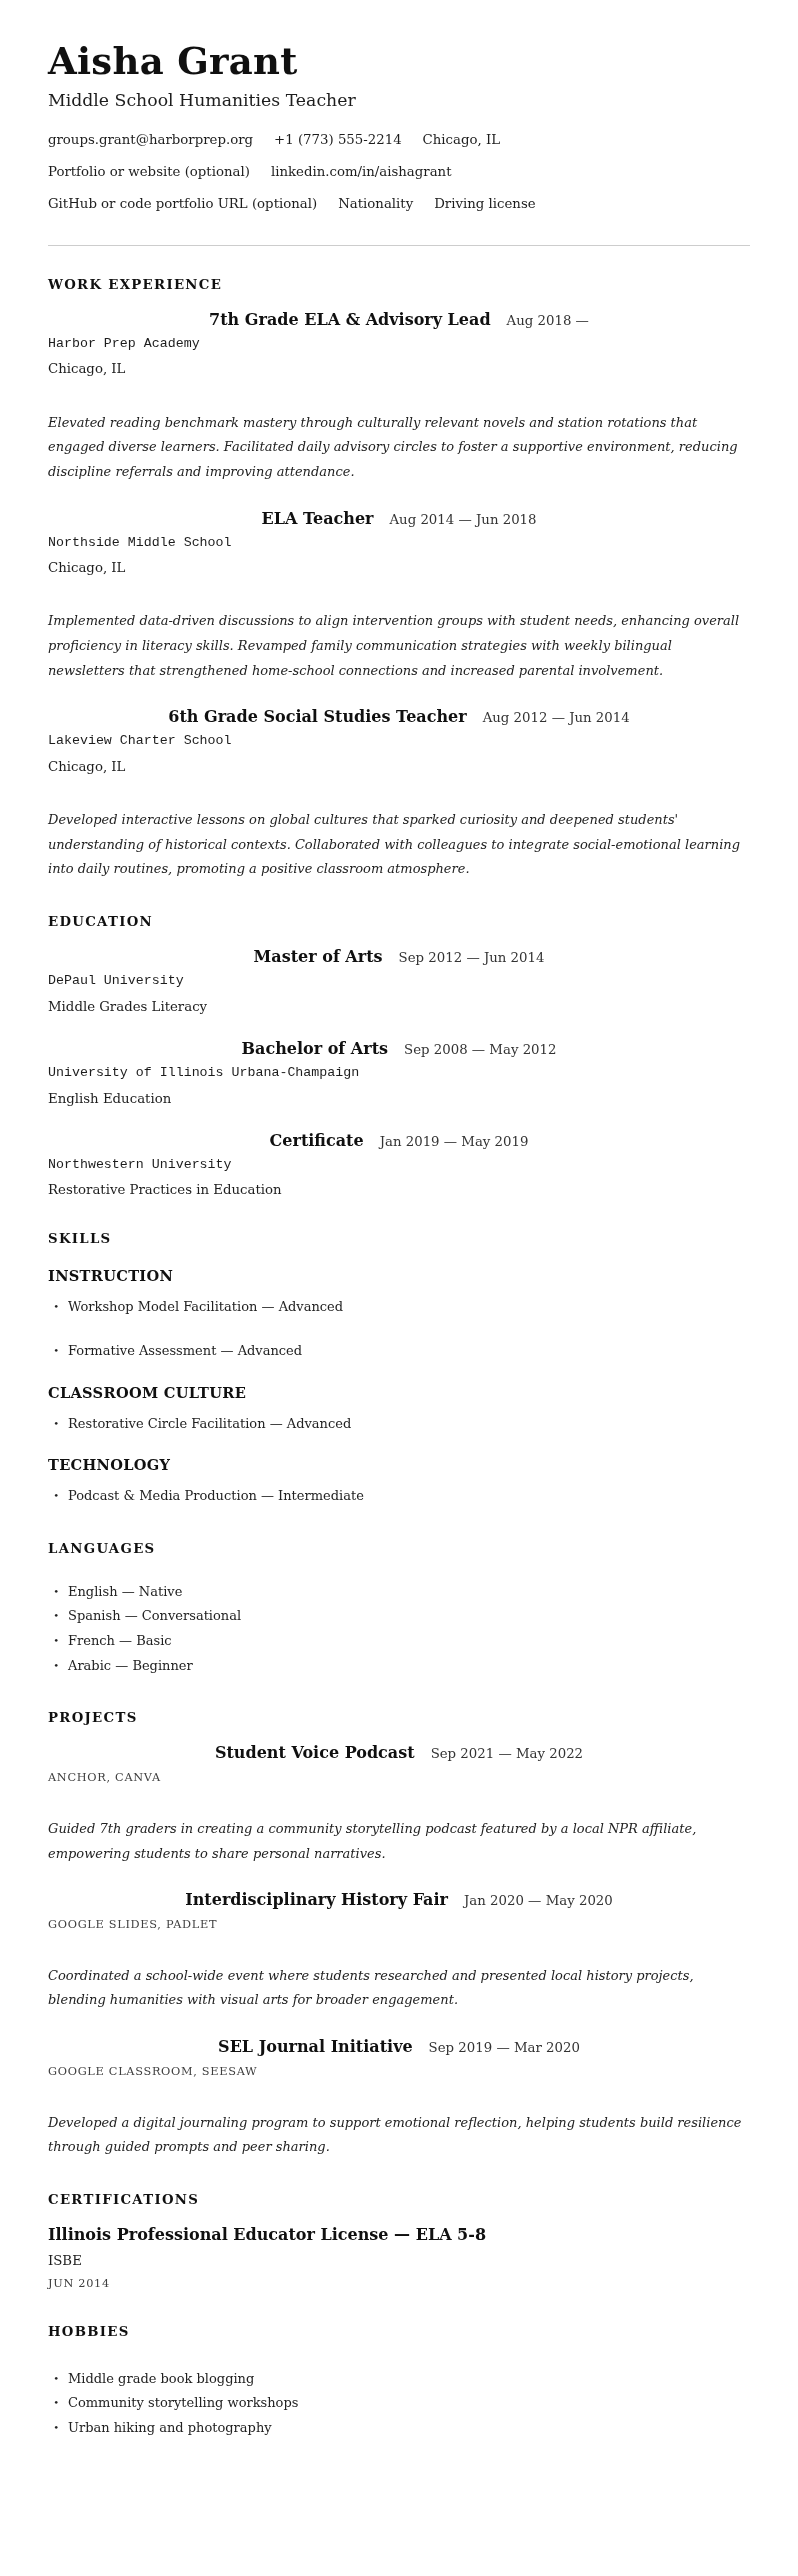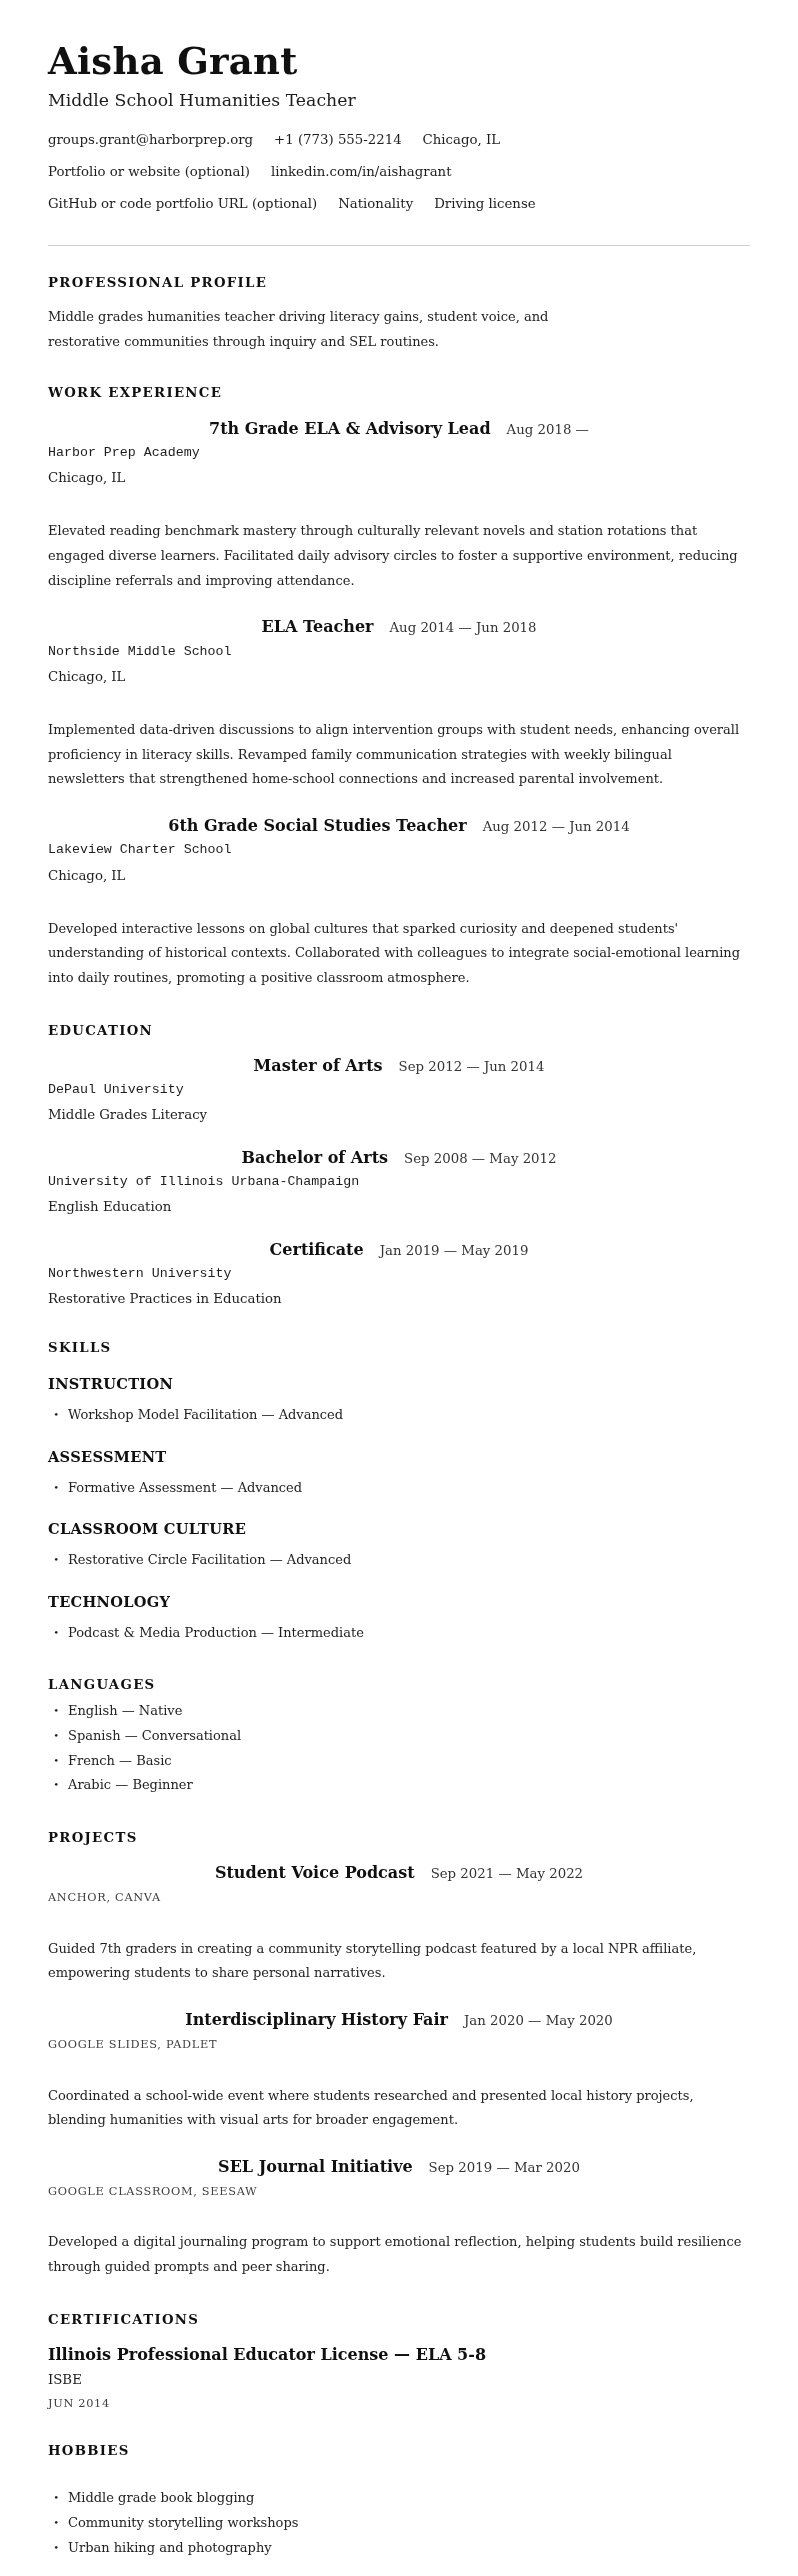--- a/index.html
+++ b/index.html
@@ -18,28 +18,28 @@
   .section-heading.profile{margin-top:29px;}
   .section-heading.work{margin-top:31px;}
   .profile-text{font-size:13px;line-height:24.6px;margin:14.6px 0 0;max-width:552px;color:#222222;}
   .entry{margin-top:24px;}
   .section-heading + .entry{margin-top:17.3px;}
   .entry-head{display:flex;justify-content:center;align-items:baseline;}
   .entry-title{font-size:16px;font-weight:700;line-height:20px;margin:0;color:#101010;}
   .entry-date{font-size:13.3px;color:#333333;white-space:nowrap;margin-left:16px;}
   .entry-company{font-size:13.3px;line-height:17.3px;margin-top:5.3px;font-family:Liberation Mono, monospace;}
   .entry-location{font-size:13.3px;line-height:17.3px;margin-top:8px;}
-  .entry-desc{font-size:13px;line-height:24.6px;margin:33px 0 0;max-width:703px;color:#222222;}
+  .entry-desc{font-size:13px;line-height:24.6px;margin:33px 0 0;max-width:703px;color:#222222;font-style:italic;}
   .entry-desc.project{margin-top:31px;}
   .tools{font-size:11.3px;letter-spacing:0.7px;color:#3f3f3f;line-height:1.3;margin-top:8px;}
   .skill-cat{margin-top:20px;}
   .section-heading + .skill-cat{margin-top:20px;}
   .skill-cat-name{font-size:14.6px;font-weight:700;line-height:18.6px;margin:0;letter-spacing:0.3px;color:#101010;}
   ul.bullets{list-style:none;margin:9.3px 0 0;padding:0;}
-  .section-heading + ul.bullets{margin-top:6px;}
+  .section-heading + ul.bullets{margin-top:23px;}
   ul.bullets li{font-size:13px;line-height:24.6px;padding-left:20px;position:relative;color:#222222;}
   ul.bullets li::before{content:"\2022";position:absolute;left:5.3px;top:0;font-size:10px;line-height:24.6px;color:#222222;}
   ul.bullets.hobbies{margin-top:27px;}
   .cert-issuer{font-size:13.3px;line-height:17.3px;margin-top:6.7px;}
   .cert-date{font-size:11.3px;letter-spacing:0.7px;color:#3f3f3f;margin-top:8px;line-height:1.3;}
 </style>
 </head>
 <body>
 
 <div class="page">
@@ -59,24 +59,20 @@
     </div>
     <div class="contact-row">
       <span>GitHub or code portfolio URL (optional)</span>
       <span>Nationality</span>
       <span>Driving license</span>
     </div>
   </header>
 
   <hr class="divider">
 
-  <section>
-    <h2 class="section-heading profile">PROFESSIONAL PROFILE</h2>
-    <p class="profile-text">Middle grades humanities teacher driving literacy gains, student voice, and restorative communities through inquiry and SEL routines.</p>
-  </section>
 
   <section>
     <h2 class="section-heading work">WORK EXPERIENCE</h2>
 
     <article class="entry">
       <div class="entry-head">
         <h3 class="entry-title">7th Grade ELA &amp; Advisory Lead</h3>
         <span class="entry-date">Aug 2018 —</span>
       </div>
       <div class="entry-company">Harbor Prep Academy</div>
@@ -140,21 +136,20 @@
     <h2 class="section-heading">SKILLS</h2>
 
     <div class="skill-cat">
       <h3 class="skill-cat-name">INSTRUCTION</h3>
       <ul class="bullets">
         <li>Workshop Model Facilitation — Advanced</li>
       </ul>
     </div>
 
     <div class="skill-cat">
-      <h3 class="skill-cat-name">ASSESSMENT</h3>
       <ul class="bullets">
         <li>Formative Assessment — Advanced</li>
       </ul>
     </div>
 
     <div class="skill-cat">
       <h3 class="skill-cat-name">CLASSROOM CULTURE</h3>
       <ul class="bullets">
         <li>Restorative Circle Facilitation — Advanced</li>
       </ul>

